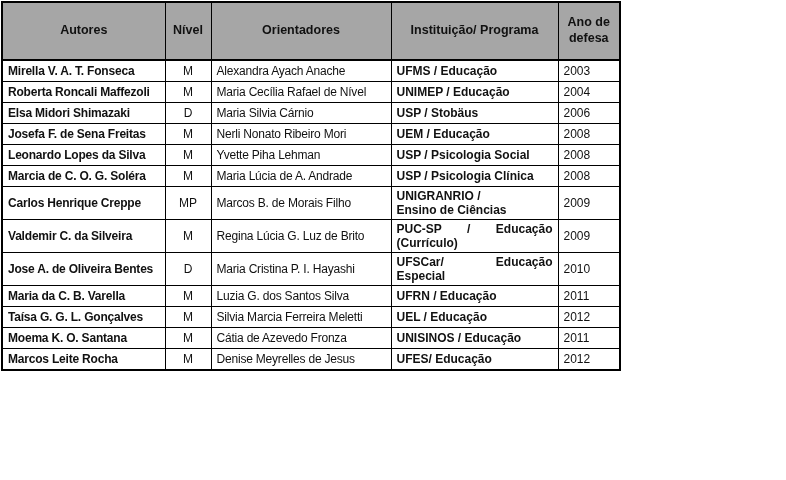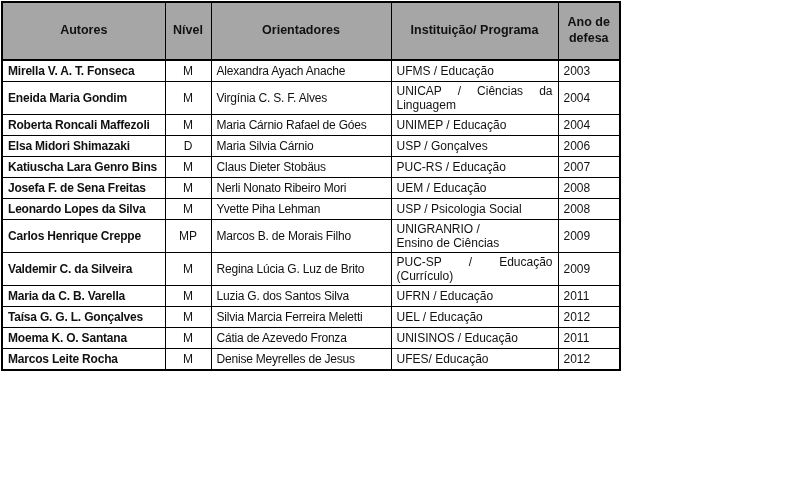--- a/index.html
+++ b/index.html
@@ -61,20 +61,21 @@
   td.cell-nivel {
     text-align: center;
   }
   td.cell-orient {
     white-space: nowrap;
     letter-spacing: -0.2px;
   }
   td.cell-inst {
     text-align: justify;
     white-space: pre-line;
+    font-weight: bold;
   }
   td.cell-ano {
     text-align: left;
   }
 </style>
 </head>
 <body>
 
 <div class="page">
   <table class="theses">
@@ -96,75 +97,75 @@
     </thead>
     <tbody>
         <tr>
     <td class="cell-autor">Mirella V. A. T. Fonseca</td>
     <td class="cell-nivel">M</td>
     <td class="cell-orient">Alexandra Ayach Anache</td>
     <td class="cell-inst">UFMS / Educação</td>
     <td class="cell-ano">2003</td>
   </tr>
         <tr>
-    <td class="cell-autor">Eneida Maria Gondim</td>
-    <td class="cell-nivel">M</td>
-    <td class="cell-orient">Virgínia C. S. F. Alves</td>
-    <td class="cell-inst">UNICAP / Ciências da Linguagem</td>
-    <td class="cell-ano">2004</td>
-  </tr>
-        <tr>
     <td class="cell-autor">Roberta Roncali Maffezoli</td>
     <td class="cell-nivel">M</td>
-    <td class="cell-orient">Maria Cárnio Rafael de Góes</td>
+    <td class="cell-orient">Maria Cecília Rafael de Nível</td>
     <td class="cell-inst">UNIMEP / Educação</td>
     <td class="cell-ano">2004</td>
   </tr>
         <tr>
     <td class="cell-autor">Elsa Midori Shimazaki</td>
     <td class="cell-nivel">D</td>
     <td class="cell-orient">Maria Silvia Cárnio</td>
-    <td class="cell-inst">USP / Gonçalves</td>
+    <td class="cell-inst">USP / Stobäus</td>
     <td class="cell-ano">2006</td>
-  </tr>
-        <tr>
-    <td class="cell-autor">Katiuscha Lara Genro Bins</td>
-    <td class="cell-nivel">M</td>
-    <td class="cell-orient">Claus Dieter Stobäus</td>
-    <td class="cell-inst">PUC-RS / Educação</td>
-    <td class="cell-ano">2007</td>
   </tr>
         <tr>
     <td class="cell-autor">Josefa F. de Sena Freitas</td>
     <td class="cell-nivel">M</td>
     <td class="cell-orient">Nerli Nonato Ribeiro Mori</td>
     <td class="cell-inst">UEM / Educação</td>
     <td class="cell-ano">2008</td>
   </tr>
         <tr>
     <td class="cell-autor">Leonardo Lopes da Silva</td>
     <td class="cell-nivel">M</td>
     <td class="cell-orient">Yvette Piha Lehman</td>
     <td class="cell-inst">USP / Psicologia Social</td>
     <td class="cell-ano">2008</td>
   </tr>
         <tr>
+    <td class="cell-autor">Marcia de C. O. G. Soléra</td>
+    <td class="cell-nivel">M</td>
+    <td class="cell-orient">Maria Lúcia de A. Andrade</td>
+    <td class="cell-inst">USP / Psicologia Clínica</td>
+    <td class="cell-ano">2008</td>
+  </tr>
+        <tr>
     <td class="cell-autor">Carlos Henrique Creppe</td>
     <td class="cell-nivel">MP</td>
     <td class="cell-orient">Marcos B. de Morais Filho</td>
     <td class="cell-inst">UNIGRANRIO /
 Ensino de Ciências</td>
     <td class="cell-ano">2009</td>
   </tr>
         <tr>
     <td class="cell-autor">Valdemir C. da Silveira</td>
     <td class="cell-nivel">M</td>
     <td class="cell-orient">Regina Lúcia G. Luz de Brito</td>
     <td class="cell-inst">PUC-SP / Educação (Currículo)</td>
     <td class="cell-ano">2009</td>
+  </tr>
+        <tr>
+    <td class="cell-autor">Jose A. de Oliveira Bentes</td>
+    <td class="cell-nivel">D</td>
+    <td class="cell-orient">Maria Cristina P. I. Hayashi</td>
+    <td class="cell-inst">UFSCar/ Educação Especial</td>
+    <td class="cell-ano">2010</td>
   </tr>
         <tr>
     <td class="cell-autor">Maria da C. B. Varella</td>
     <td class="cell-nivel">M</td>
     <td class="cell-orient">Luzia G. dos Santos Silva</td>
     <td class="cell-inst">UFRN / Educação</td>
     <td class="cell-ano">2011</td>
   </tr>
         <tr>
     <td class="cell-autor">Taísa G. G. L. Gonçalves</td>

